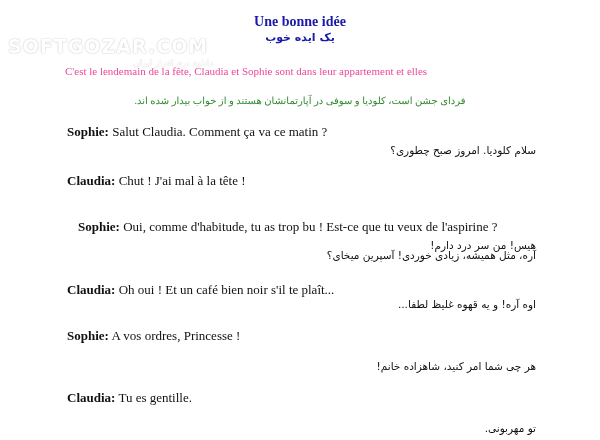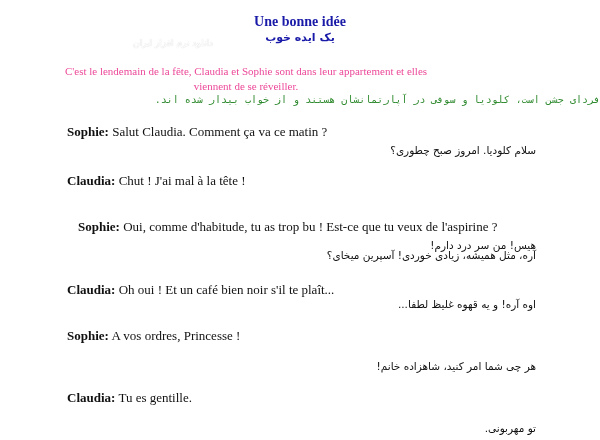--- a/index.html
+++ b/index.html
@@ -74,23 +74,23 @@
       text-align: center;
       color: #ec4899;
       font-size: 11px;
       line-height: 15px;
     }
     .intro-fa {
       position: absolute;
       left: 0;
       width: 600px;
       top: 94px;
-      text-align: right;
+      text-align: center;
       color: #2f8a2f;
-      font-family: Liberation Mono, monospace;
+      font-family: Liberation Serif, serif;
       font-size: 10px;
       line-height: 13px;
       direction: rtl;
     }
     .line {
       position: absolute;
       left: 67px;
       font-size: 13px;
       line-height: 16px;
       white-space: nowrap;
@@ -108,29 +108,29 @@
       line-height: 14px;
       direction: rtl;
       white-space: nowrap;
       color: #111;
     }
   </style>
 </head>
 <body>
 
 <div class="watermark">
+  <div class="wm-main">SOFTGOZAR.COM</div>
   <div class="wm-sub">دانلود نرم افزار ایران</div>
 </div>
 
 <div class="title">Une bonne idée</div>
 <div class="title-fa">یک ایده خوب</div>
 
 <div class="intro">
   <div>C'est le lendemain de la fête, Claudia et Sophie sont dans leur appartement et elles</div>
-  <div>viennent de se réveiller.</div>
 </div>
 <div class="intro-fa">فردای جشن است، کلودیا و سوفی در آپارتمانشان هستند و از خواب بیدار شده اند.</div>
 
 <div class="line" style="top:124px;">
   <span class="speaker">Sophie:</span>
   <span>Salut Claudia. Comment ça va ce matin ?</span>
 </div>
 <div class="line-fa" style="top:143px;">سلام کلودیا. امروز صبح چطوری؟</div>
 
 <div class="line" style="top:173px;">

